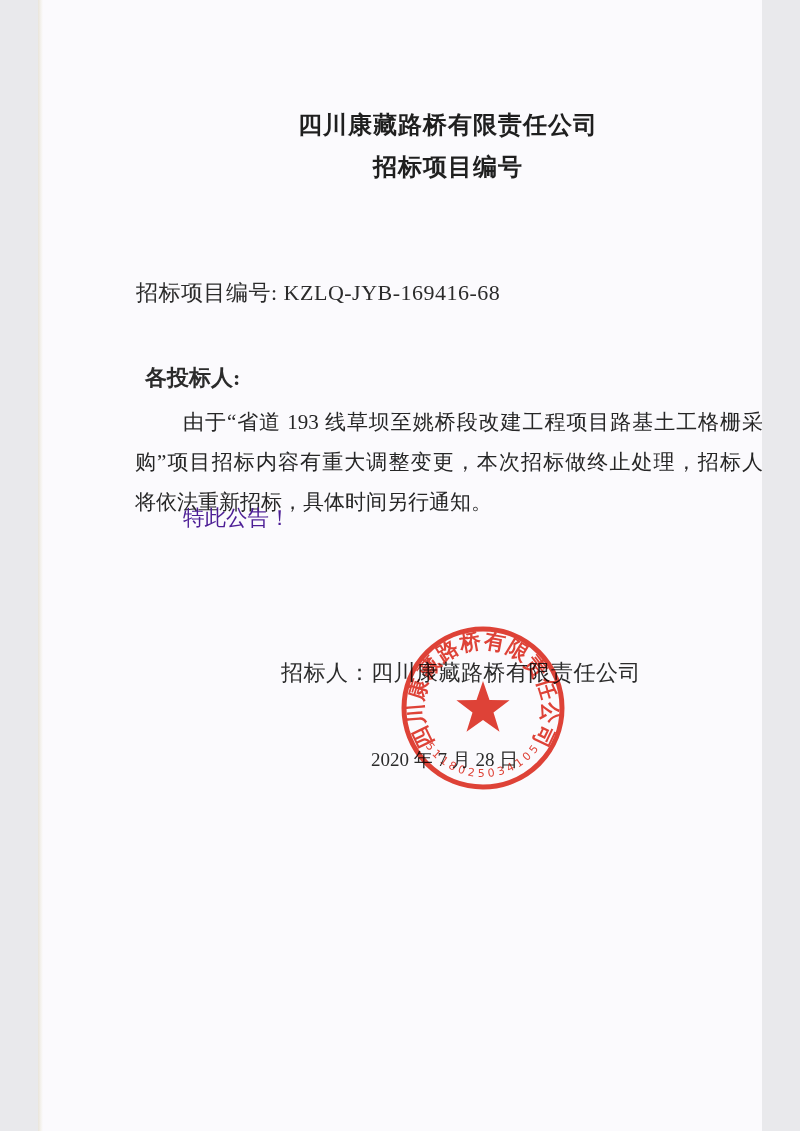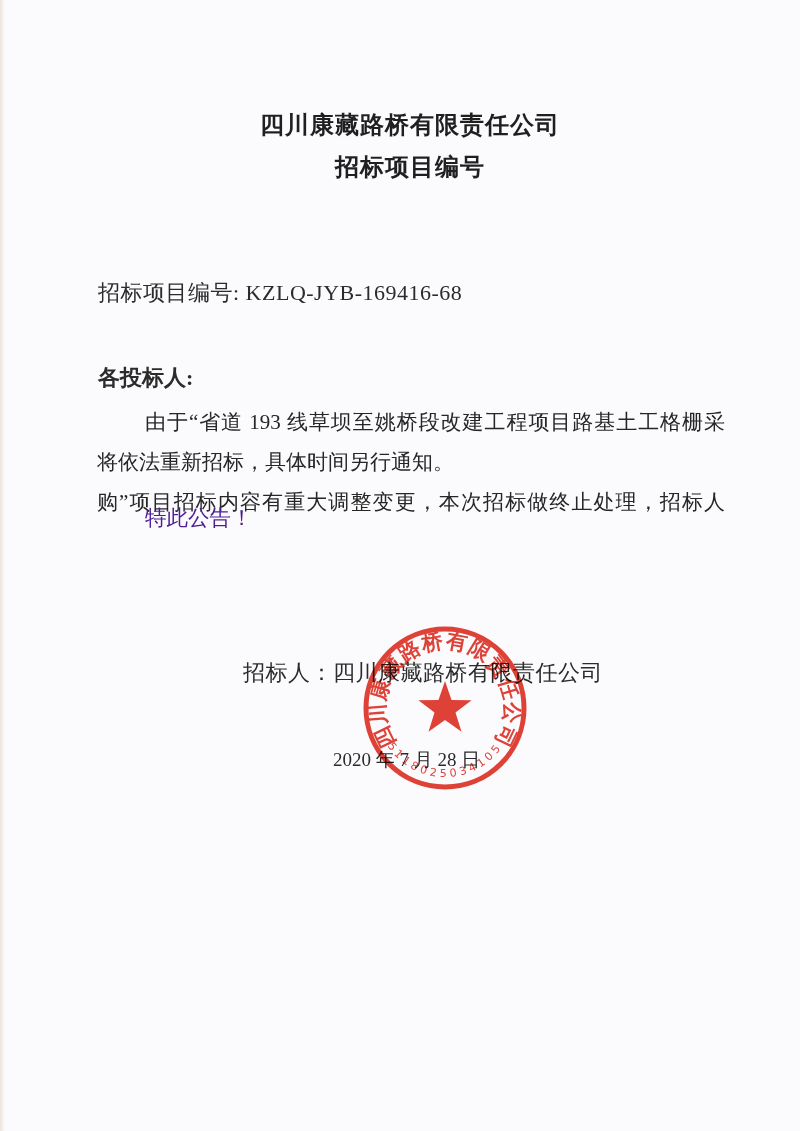--- a/index.html
+++ b/index.html
@@ -1,19 +1,19 @@
 <!DOCTYPE html>
 <html><head>
 <meta charset="utf-8">
 <style>
   html,body{margin:0;padding:0;}
   body{background:#e9e9ec;}
   .page{
     position:relative;
-    width:800px;height:1131px;
+    width:724px;height:1131px;
     margin:0 auto;
     background:#fbfafd;
     overflow:hidden;
     font-family:"Liberation Serif","DejaVu Serif",serif;
     color:#2b2b2b;
   }
   .page::before{
     content:'';position:absolute;left:0;top:0;bottom:0;width:5px;
     background:linear-gradient(90deg,#e9e4da 0%,#f5f3ef 60%,rgba(255,255,255,0) 100%);
     pointer-events:none;
@@ -22,21 +22,21 @@
     position:absolute;left:97px;top:104px;width:626px;
     text-align:center;font-weight:700;font-size:24px;line-height:42px;
     color:#1f1f1f;letter-spacing:1px;
   }
   .title-line{white-space:nowrap;}
   .project-number{
     position:absolute;left:98px;top:279px;
     font-size:22px;line-height:28px;white-space:nowrap;letter-spacing:0.5px;
   }
   .salutation{
-    position:absolute;left:98px;top:364px;
+    position:absolute;left:107px;top:364px;
     font-size:22px;line-height:28px;font-weight:700;white-space:nowrap;
   }
   .body-block{
     position:absolute;left:97px;top:402px;width:628px;
     font-size:21px;line-height:40px;color:#262626;
   }
   .body-line{
     text-align:justify;text-align-last:justify;
   }
   .body-line.first{text-indent:48px;}
@@ -77,22 +77,22 @@
     <div class="title-line">四川康藏路桥有限责任公司</div>
     <div class="title-line">招标项目编号</div>
   </div>
 
   <div class="project-number">招标项目编号: KZLQ-JYB-169416-68</div>
 
   <div class="salutation">各投标人:</div>
 
   <div class="body-block">
     <div class="body-line first">由于“省道 193 线草坝至姚桥段改建工程项目路基土工格栅采</div>
+    <div class="body-line">购”项目招标内容有重大调整变更，本次招标做终止处理，招标人</div>
     <div class="body-line last">将依法重新招标，具体时间另行通知。</div>
-    <div class="body-line">购”项目招标内容有重大调整变更，本次招标做终止处理，招标人</div>
   </div>
 
   <div class="closing">特此公告！</div>
 
   <div class="issuer">招标人：四川康藏路桥有限责任公司</div>
 
   <div class="date">2020 年 7 月 28 日</div>
 
   <div class="stamp">
     <svg viewBox="0 0 182 182" xmlns="http://www.w3.org/2000/svg">

